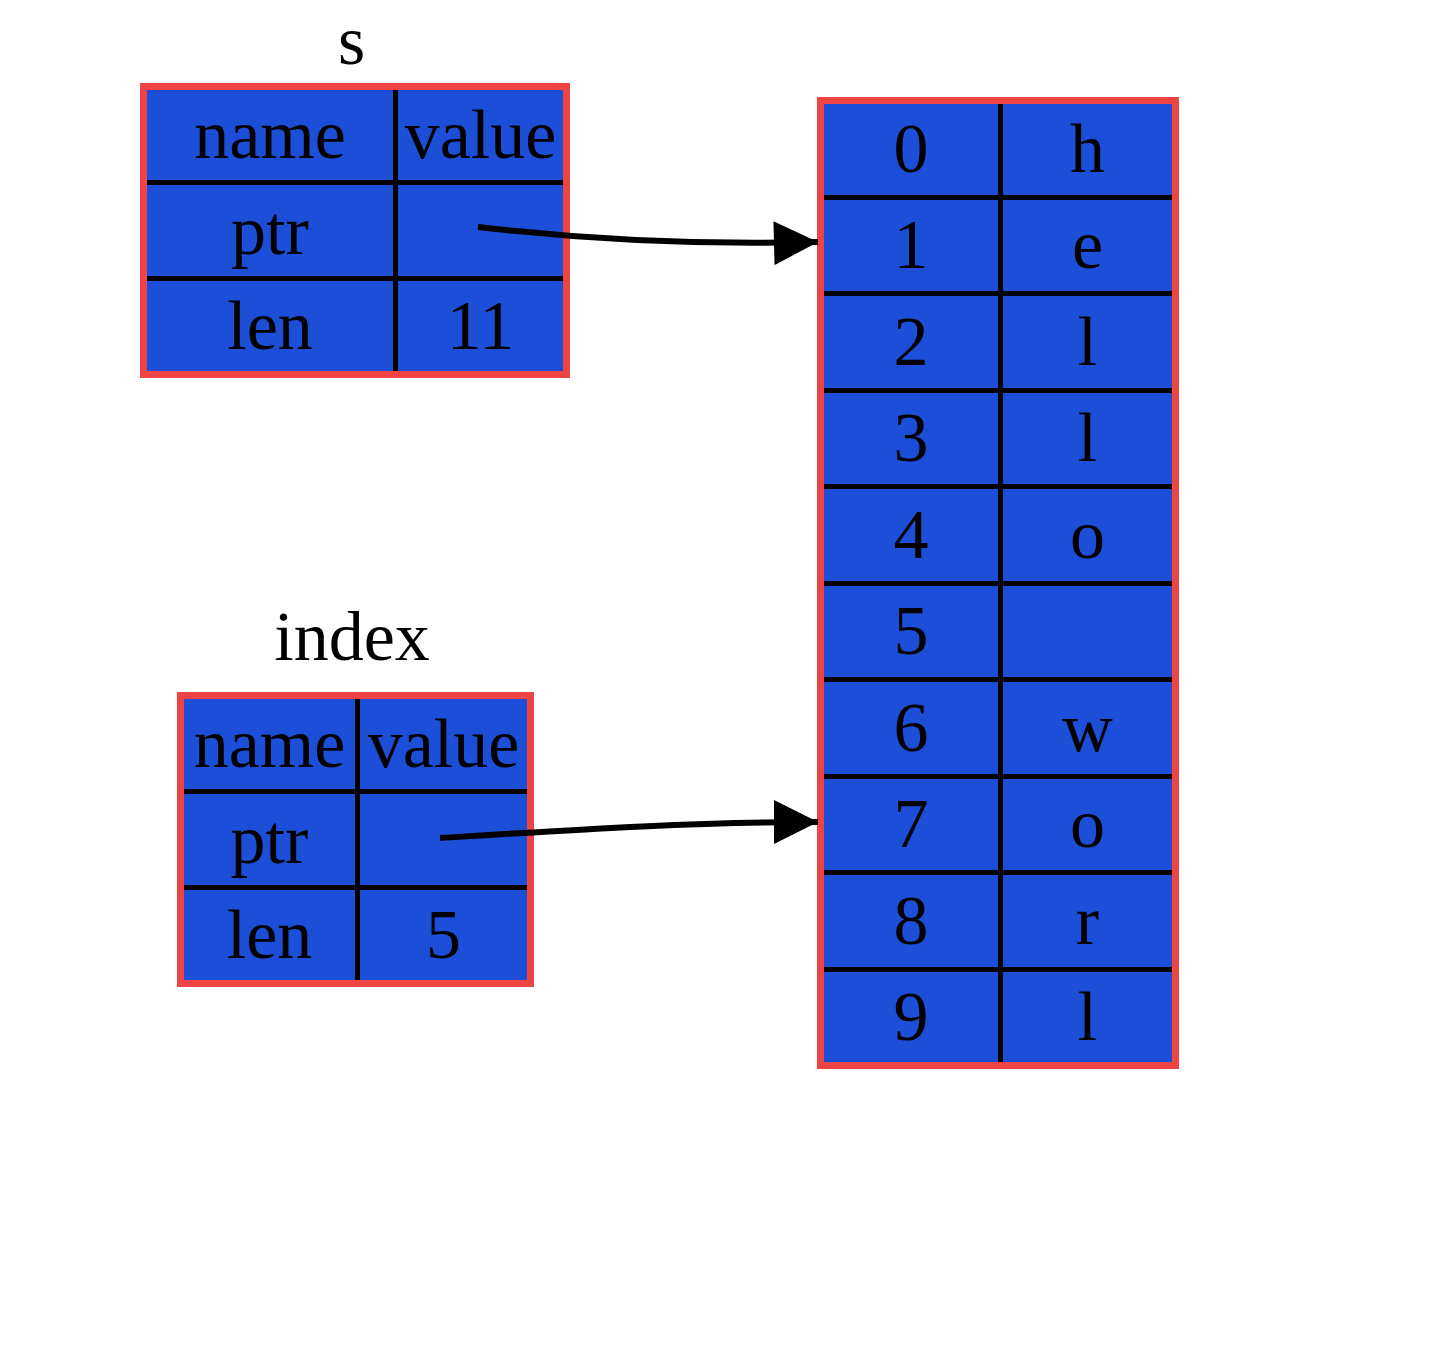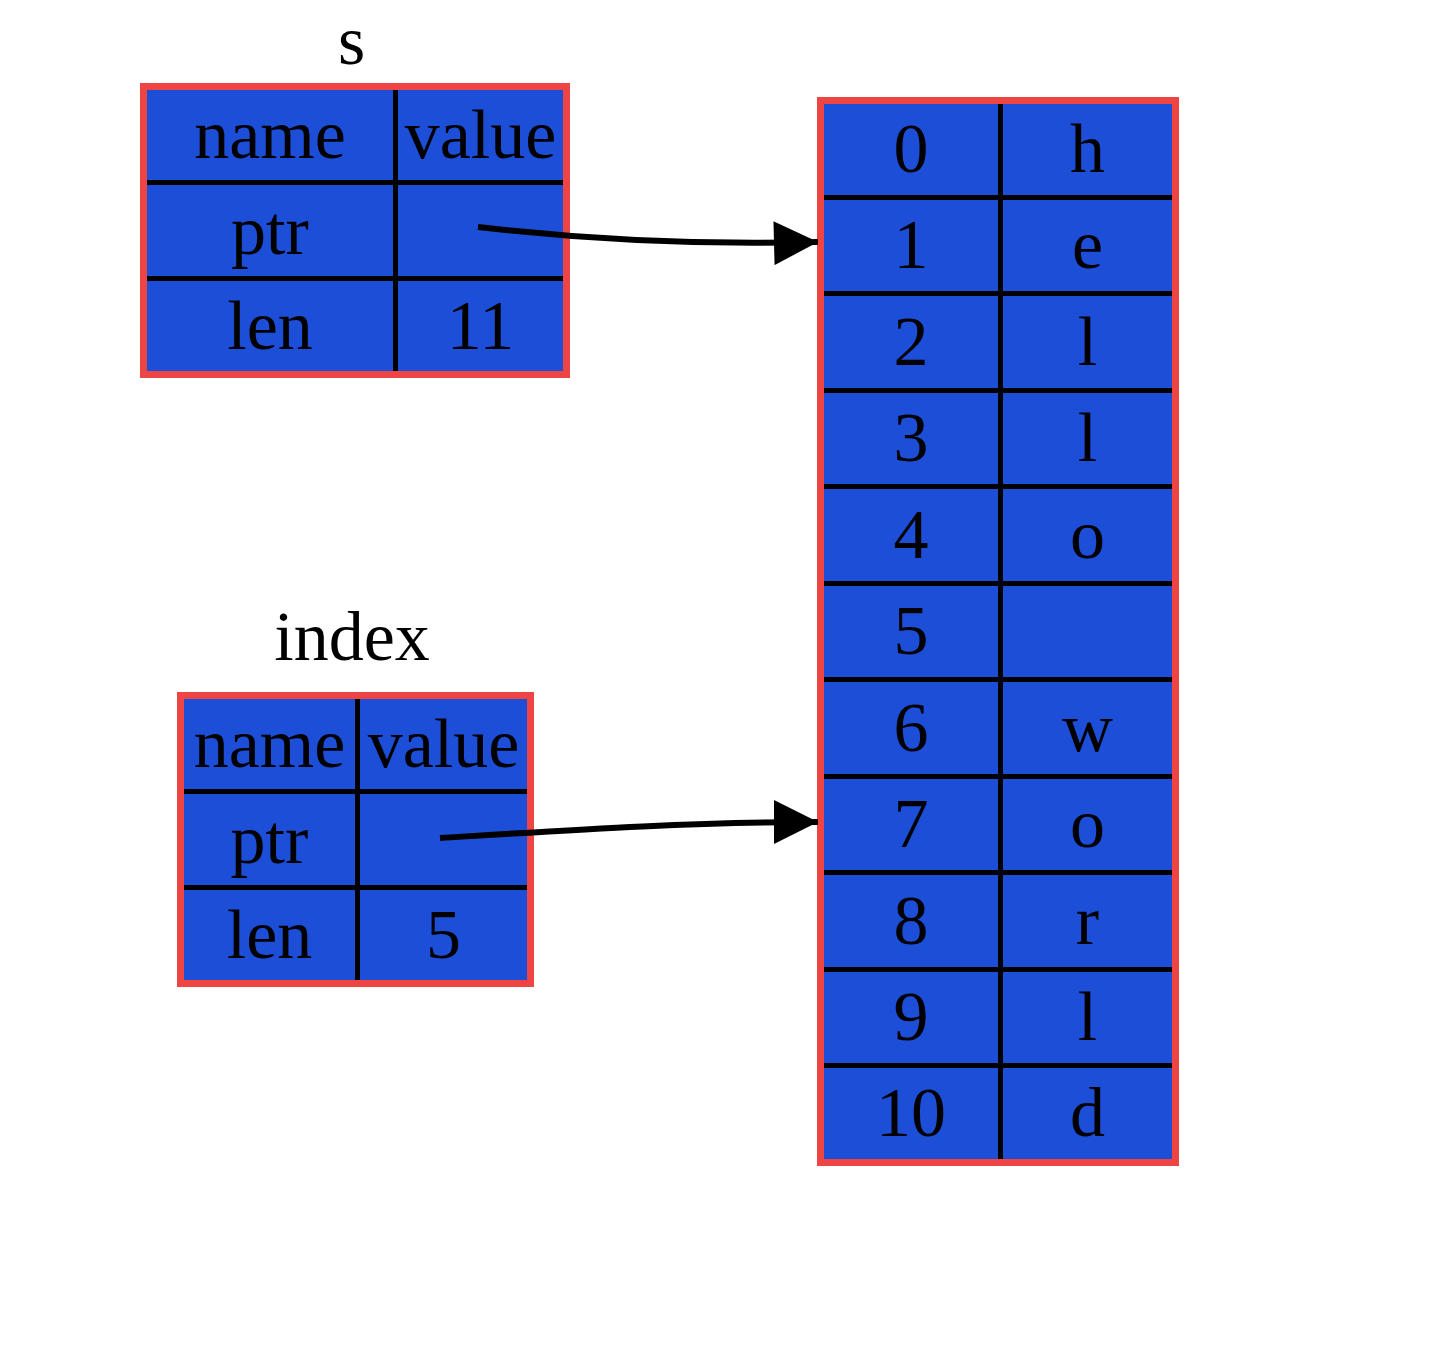--- a/index.html
+++ b/index.html
@@ -141,24 +141,20 @@
         <td>o</td>
       </tr>
       <tr>
         <td>8</td>
         <td>r</td>
       </tr>
       <tr>
         <td>9</td>
         <td>l</td>
       </tr>
-      <tr>
-        <td>10</td>
-        <td>d</td>
-      </tr>
     </tbody>
   </table>
 
   <svg class="arrow-layer" viewBox="0 0 1440 1366">
     <defs>
       <marker id="ah" viewBox="0 0 10 10" refX="10" refY="5" markerWidth="55" markerHeight="44" markerUnits="userSpaceOnUse" orient="auto">
         <path d="M 0 0 L 10 5 L 0 10 z" fill="#000000"></path>
       </marker>
     </defs>
     <path class="arrow-line" marker-end="url(#ah)" d="M 478 227 C 590 240, 700 245, 818 242"></path>

